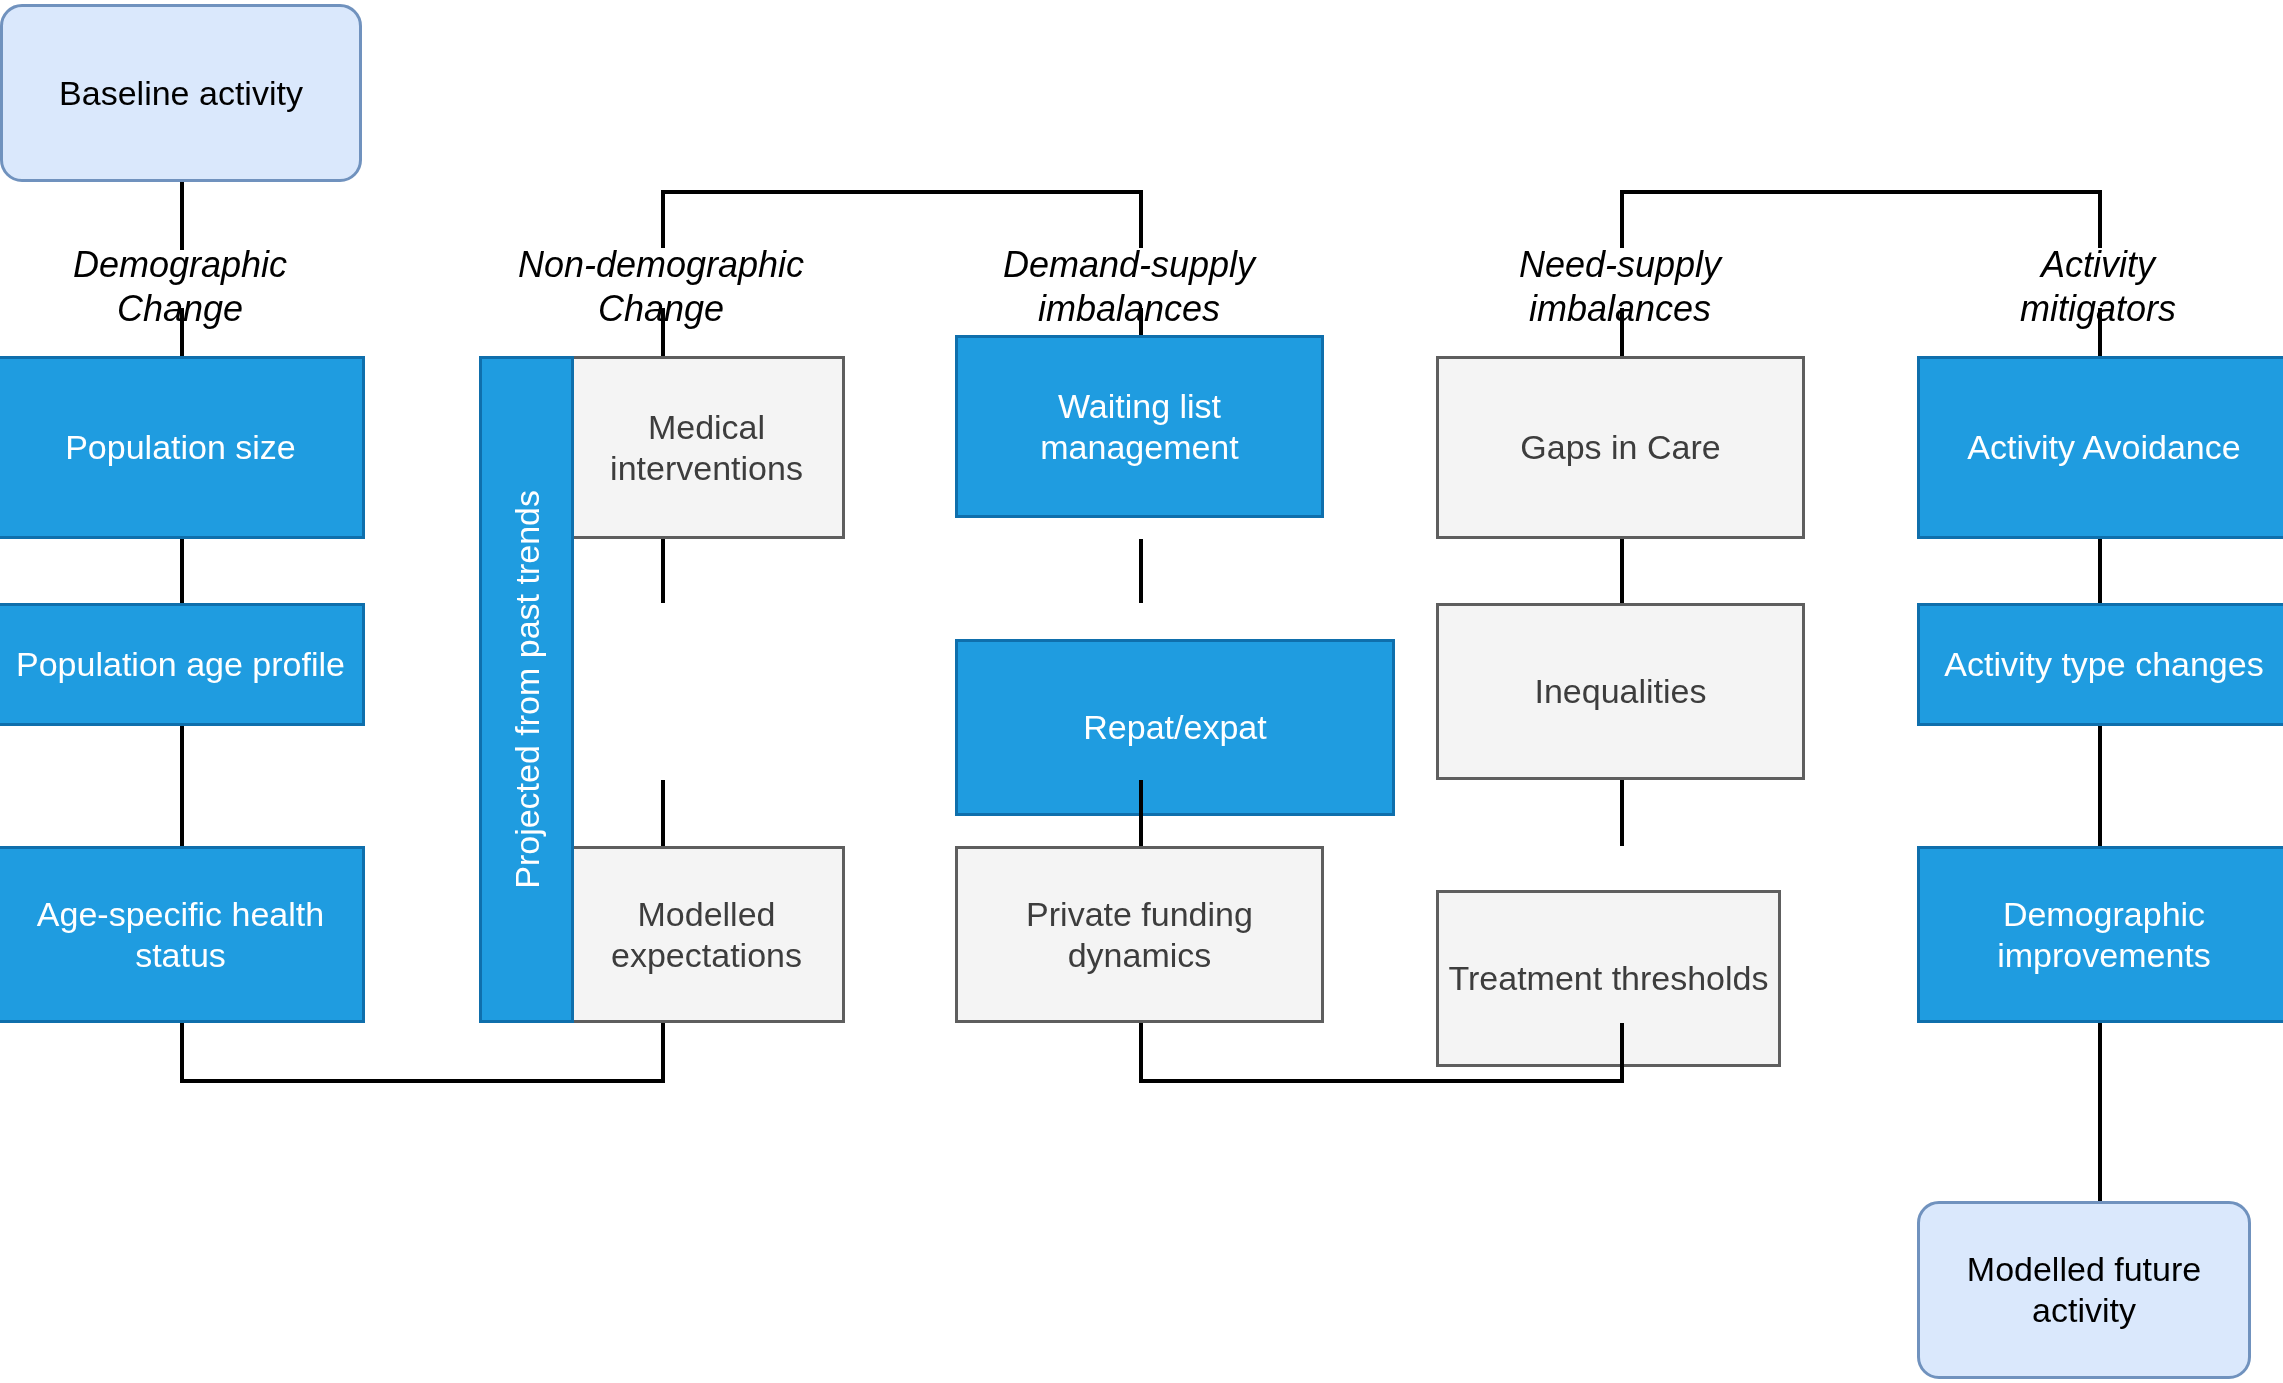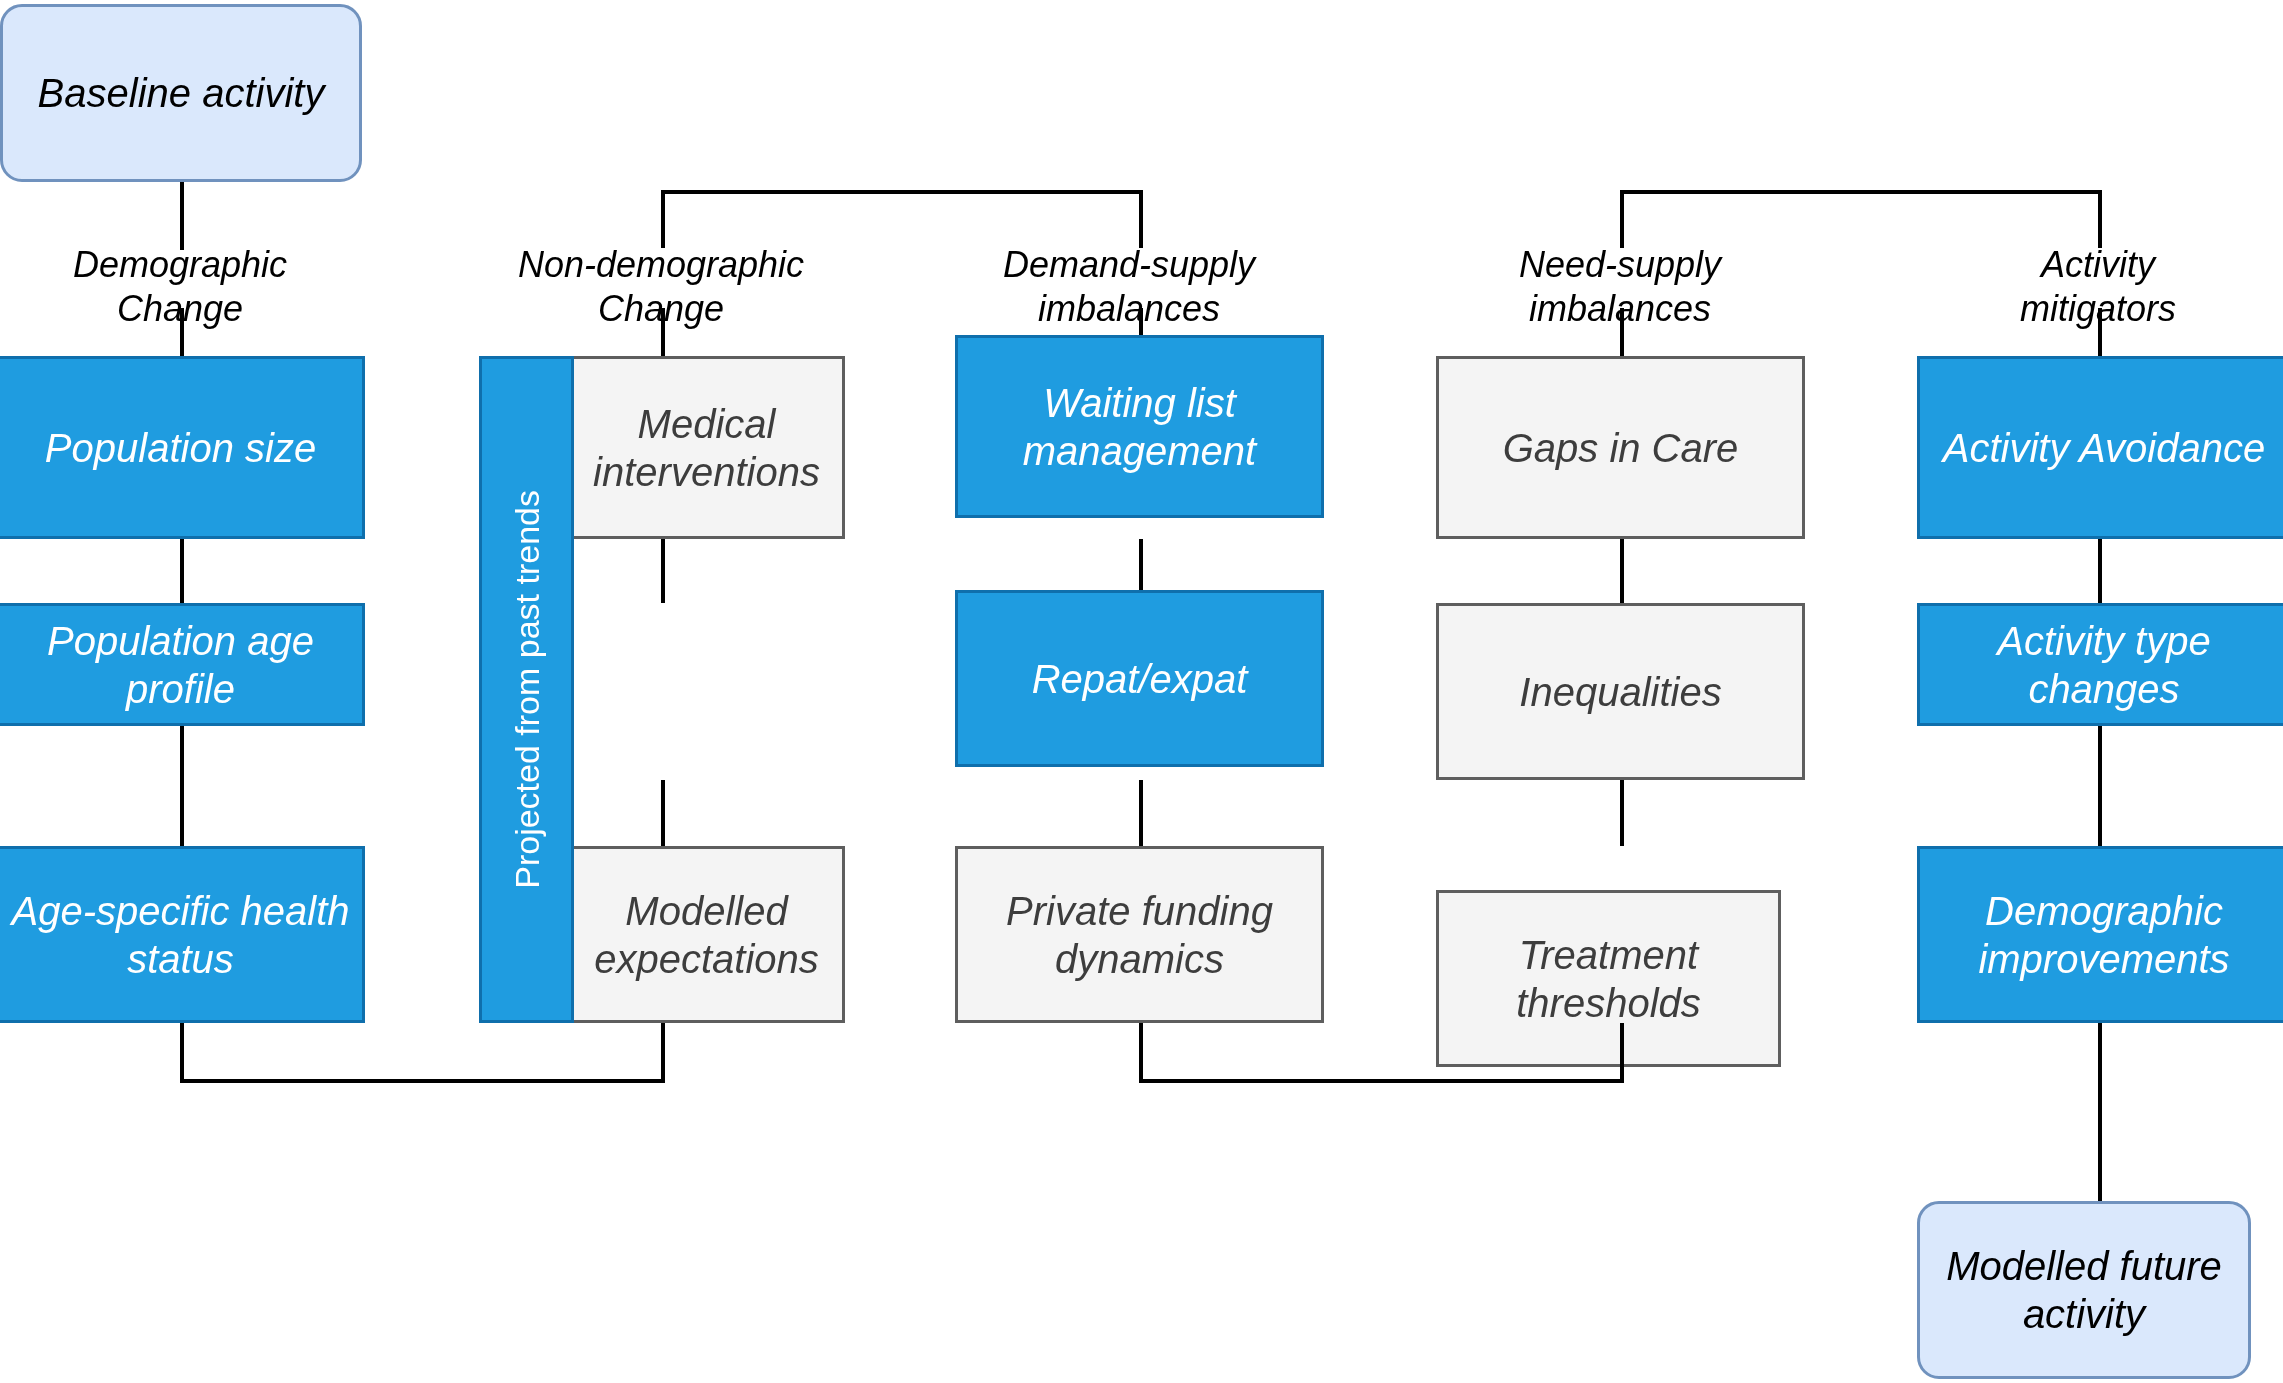--- a/index.html
+++ b/index.html
@@ -18,23 +18,22 @@
     overflow: hidden;
   }
   .node {
     position: absolute;
     box-sizing: border-box;
     display: flex;
     align-items: center;
     justify-content: center;
     text-align: center;
     line-height: 1.2;
-    font-size: 40px;
+    font-size: 34px;
     padding: 4px 8px;
-    font-style: italic;
   }
   .rounded {
     background: #dae8fc;
     border: 3px solid #7092be;
     border-radius: 22px;
     color: #000000;
   }
   .blue {
     background: #1f9ce0;
     border: 3px solid #0f6fac;
@@ -150,21 +149,21 @@
   <div class="ln ln-v" style="left:661px; top:539px; height:64px;"></div>
   <div class="ln ln-v" style="left:661px; top:780px; height:66px;"></div>
   <div class="node gray" style="left:568px; top:846px; width:277px; height:177px;">
     <span>Modelled expectations</span>
   </div>
 
   <div class="node blue" style="left:955px; top:335px; width:369px; height:183px;">
     <span>Waiting list management</span>
   </div>
   <div class="ln ln-v" style="left:1139px; top:539px; height:64px;"></div>
-  <div class="node blue" style="left:955px; top:590px; width:369px; height:177px;padding-left:8px;">
+  <div class="node blue" style="left:955px; top:639px; width:440px; height:177px;padding-left:8px;">
     <span>Repat/expat</span>
   </div>
   <div class="ln ln-v" style="left:1139px; top:780px; height:66px;"></div>
   <div class="node gray" style="left:955px; top:846px; width:369px; height:177px;">
     <span>Private funding dynamics</span>
   </div>
 
   <div class="node gray" style="left:1436px; top:356px; width:369px; height:183px;">
     <span>Gaps in Care</span>
   </div>

